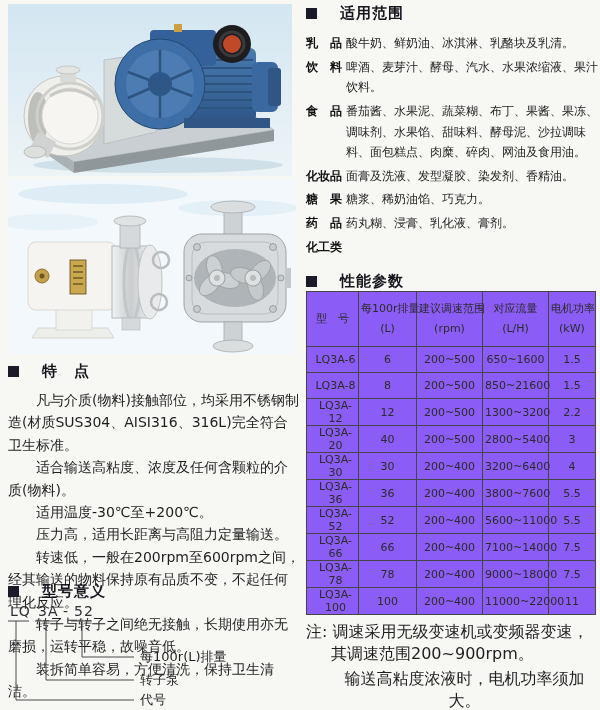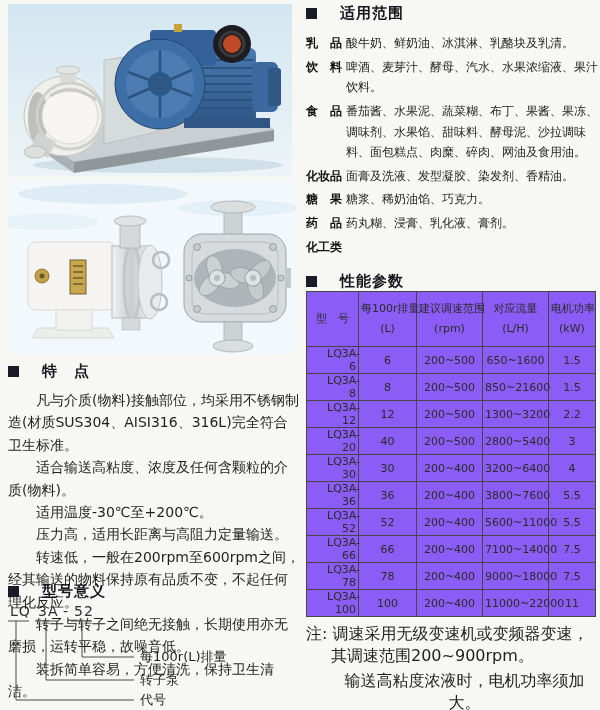--- a/index.html
+++ b/index.html
@@ -36,21 +36,21 @@
   .app-cat{font-weight:bold;flex:0 0 40px;color:#111;}
   .app-text{flex:1;}
 
   
   .perf{position:absolute;left:306px;top:272px;width:292px;}
   .perf-table{border-collapse:collapse;background:#8b5cf6;table-layout:fixed;width:289px;}
   .perf-table th,.perf-table td{border:1px solid #454548;text-align:center;font-size:11px;color:#2b2b2b;padding:0 2px;}
   .perf-table th{font-weight:normal;padding:7px 2px;vertical-align:middle;}
   .th-l1,.th-l2{line-height:20px;white-space:nowrap;}
   .perf-table td{height:25px;}
-  td.c-model{text-align:right;padding-left:20px;}
+  td.c-model{text-align:center;padding-left:8px;}
   .notes{margin-top:6px;font-size:16px;line-height:1.4;color:#1f1f1f;}
   .notes p{margin:0 0 2px 0;}
   .note1{padding-left:25px;text-indent:-25px;}
   .note2{padding-left:25px;text-align:center;}
 </style>
 </head>
 <body>
 
 <div class="page">
 

